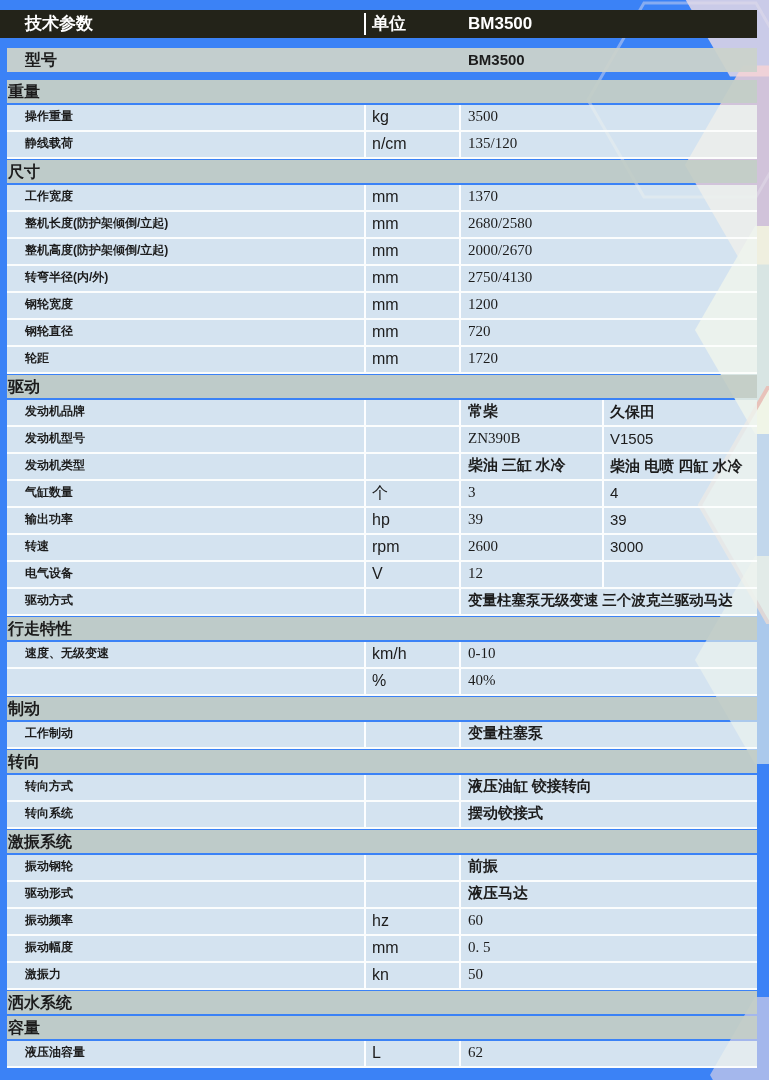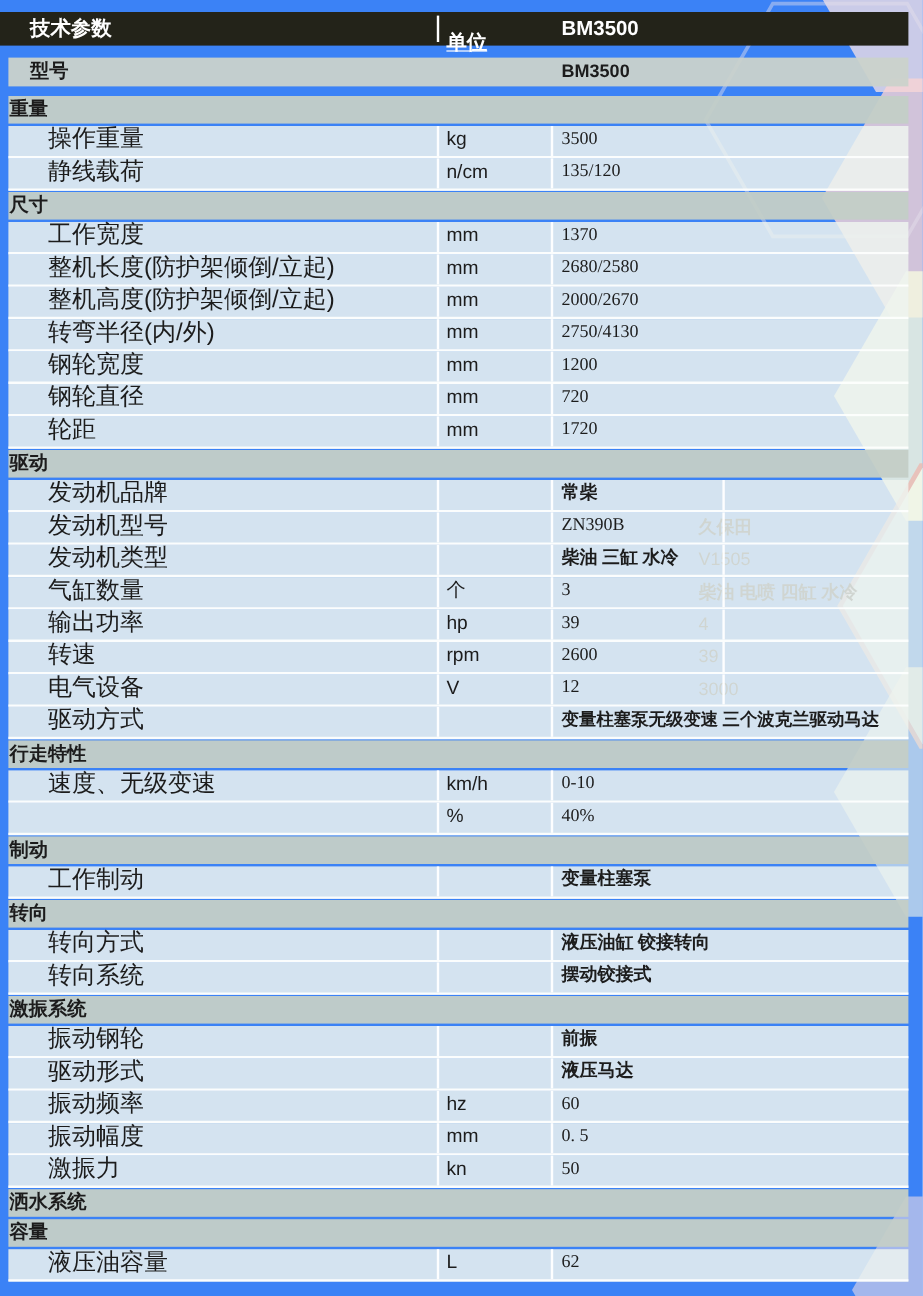--- a/index.html
+++ b/index.html
@@ -14,21 +14,21 @@
   .bg{position:absolute;left:0;top:0;width:769px;height:1080px;}
   .table{position:absolute;left:7px;top:0;width:750px;}
   
   .head-bar{
     position:relative;margin-top:10px;height:28px;
     background:#232319;color:#ffffff;
     font-weight:bold;font-size:17px;line-height:28px;
     margin-left:-7px;width:757px;padding-left:7px;box-sizing:border-box;
   }
   .head-bar .c1{position:absolute;left:25px;top:0;}
-  .head-bar .c2{position:absolute;left:372px;top:12px;text-decoration:underline;}
+  .head-bar .c2{position:absolute;left:372px;top:0;}
   .head-bar .c3{position:absolute;left:468px;top:0;}
   .head-divider{position:absolute;left:364px;top:3px;bottom:3px;width:2px;background:#ffffff;}
   
   .model-row{
     position:relative;margin-top:10px;height:24px;line-height:24px;
     background:rgba(202,210,203,0.95);
   }
   .model-row .lbl{position:absolute;left:18px;font-weight:bold;font-size:16px;}
   .model-row .val{position:absolute;left:461px;font-weight:bold;font-size:15px;}
   .model-gap{height:7px;}
@@ -40,24 +40,24 @@
     padding-left:1px;box-sizing:border-box;
     margin:1px 0 2px 0;
   }
   
   .row{
     position:relative;height:25px;line-height:23px;
     background:rgba(238,243,239,0.86);
     border-bottom:2px solid rgba(253,254,253,0.95);
     box-sizing:content-box;
   }
-  .row .lbl{position:absolute;left:33px;font-weight:normal;font-size:20px;white-space:nowrap;}
+  .row .lbl{position:absolute;left:18px;font-weight:bold;font-size:12px;white-space:nowrap;}
   .row .unit{position:absolute;left:365px;font-size:16px;}
   .row .v1{position:absolute;left:461px;font-size:15px;white-space:nowrap;font-family:Liberation Serif, serif;}
-  .row .v2{position:absolute;left:575px;font-size:15px;white-space:nowrap;margin-top:28px;}
+  .row .v2{position:absolute;left:603px;font-size:15px;white-space:nowrap;}
   .row .v1.cn,.row .v2.cn{font-weight:bold;font-size:15px;}
   .row .v1.wide{font-size:14.5px;letter-spacing:0;}
   .vdiv{position:absolute;top:0;bottom:0;width:2px;background:rgba(255,255,255,0.95);}
   .d1{left:357px;} .d2{left:452px;} .d3{left:595px;}
 </style>
 </head>
 <body>
 
 <div class="page">
 

